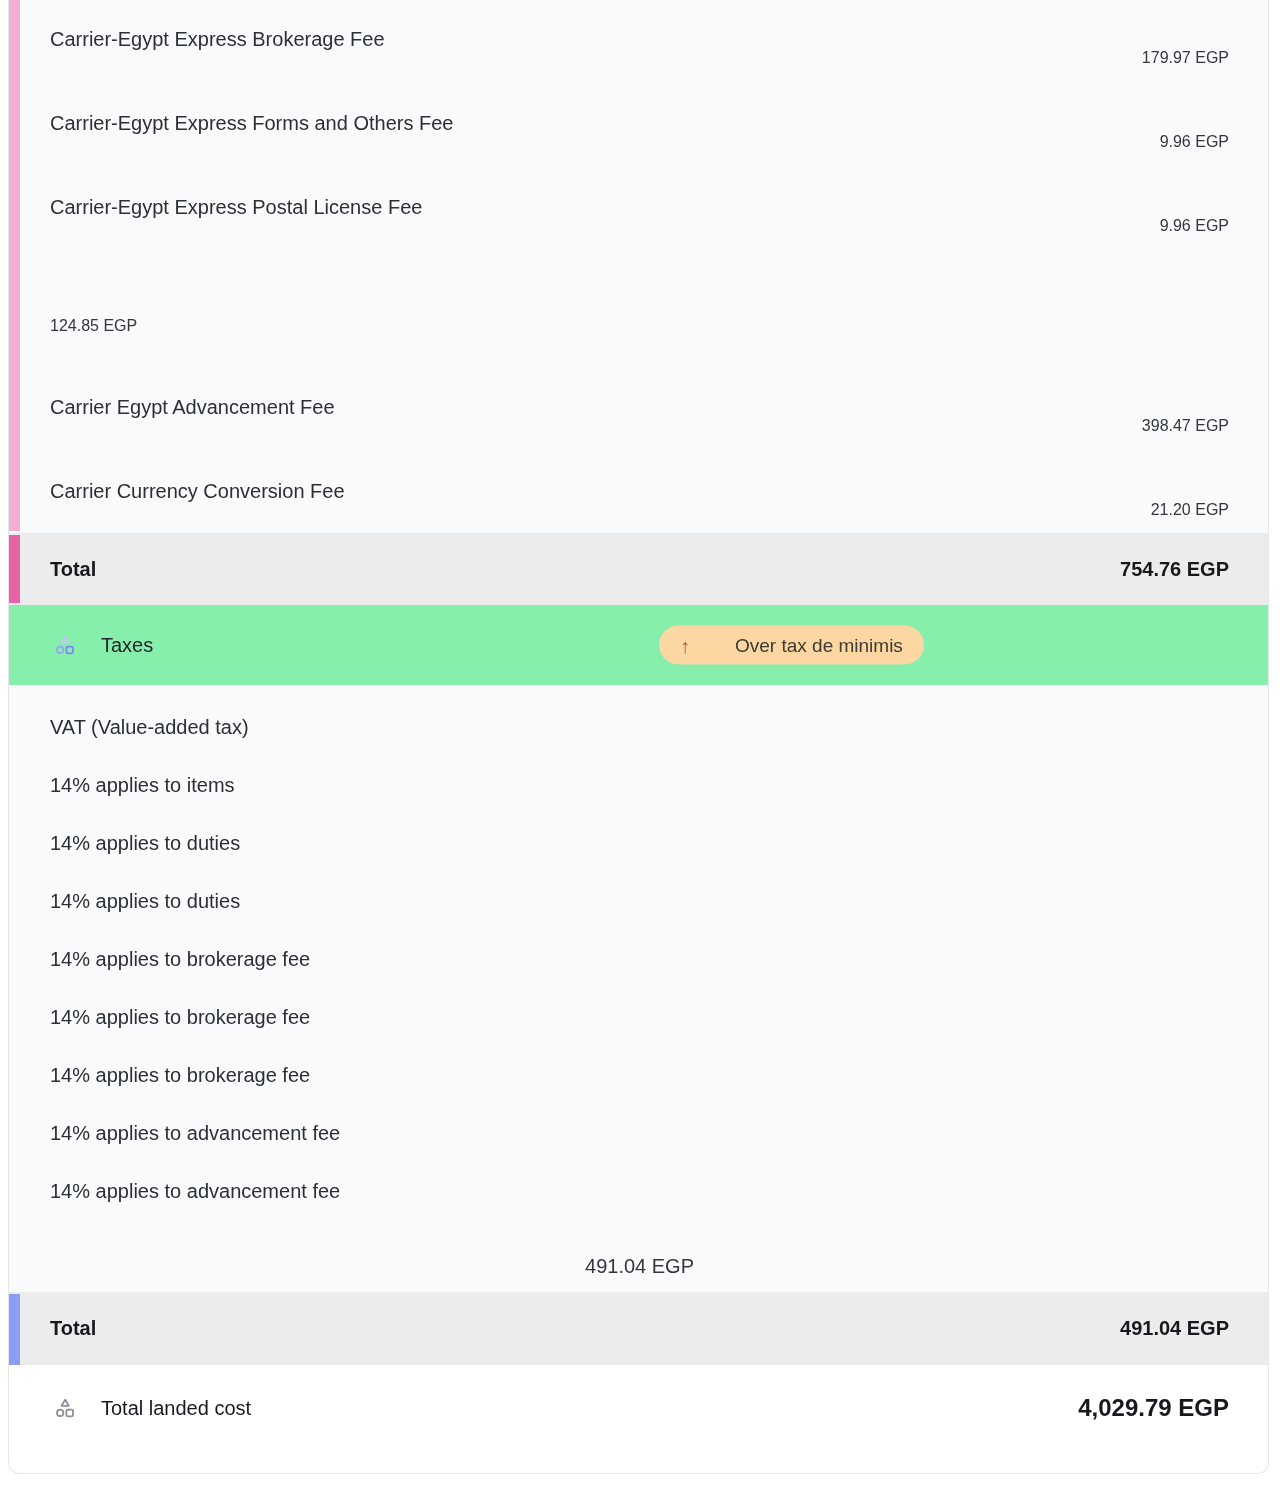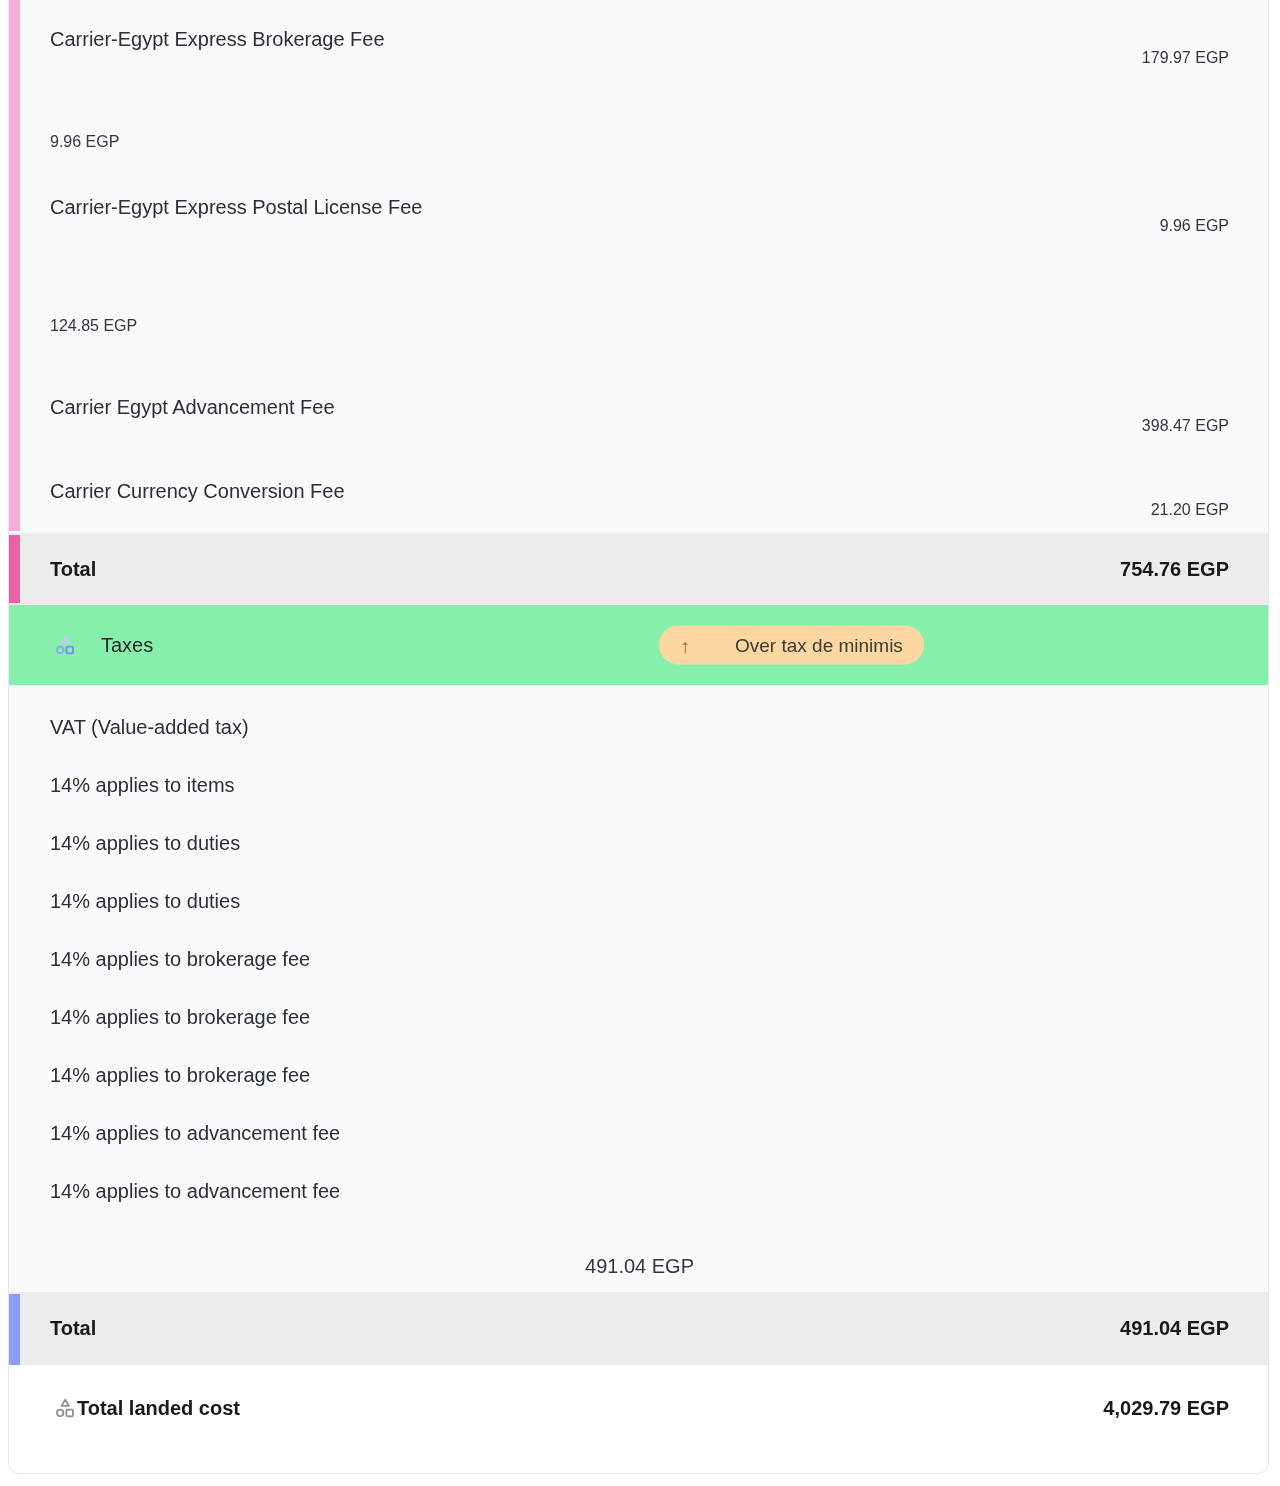--- a/index.html
+++ b/index.html
@@ -93,39 +93,40 @@
     font-size:20px;color:var(--amount);align-self:center;white-space:nowrap;
   }
   .tax-total{height:73px;}
 
   .landed-row{
     background:#ffffff;height:106px;
     display:flex;align-items:center;
     padding:0 39px 20px 44px;
   }
   .landed-row .landed-label{
-    font-size:20px;font-weight:700;color:var(--bold-text);
+    font-size:20px;font-weight:400;color:var(--bold-text);margin-left:24px;
   }
   .landed-row .landed-amount{
-    margin-left:auto;font-size:20px;font-weight:700;color:var(--bold-text);white-space:nowrap;text-align:right;
+    margin-left:auto;font-size:24px;font-weight:700;color:var(--bold-text);white-space:nowrap;text-align:right;
   }
 </style>
 </head>
 <body>
 
 <div class="card">
 
   <div class="section fees-section">
     <div class="strip fees"></div>
 
     <div class="fee-row">
       <div class="fee-label">Carrier-Egypt Express Brokerage Fee</div>
       <div class="fee-amount">179.97 EGP</div>
     </div>
     <div class="fee-row">
+      <div class="fee-label">Carrier-Egypt Express Forms and Others Fee</div>
       <div class="fee-amount">9.96 EGP</div>
     </div>
     <div class="fee-row">
       <div class="fee-label">Carrier-Egypt Express Postal License Fee</div>
       <div class="fee-amount">9.96 EGP</div>
     </div>
     <div class="fee-row tall">
       <div class="fee-amount">124.85 EGP</div>
     </div>
     <div class="fee-row">

